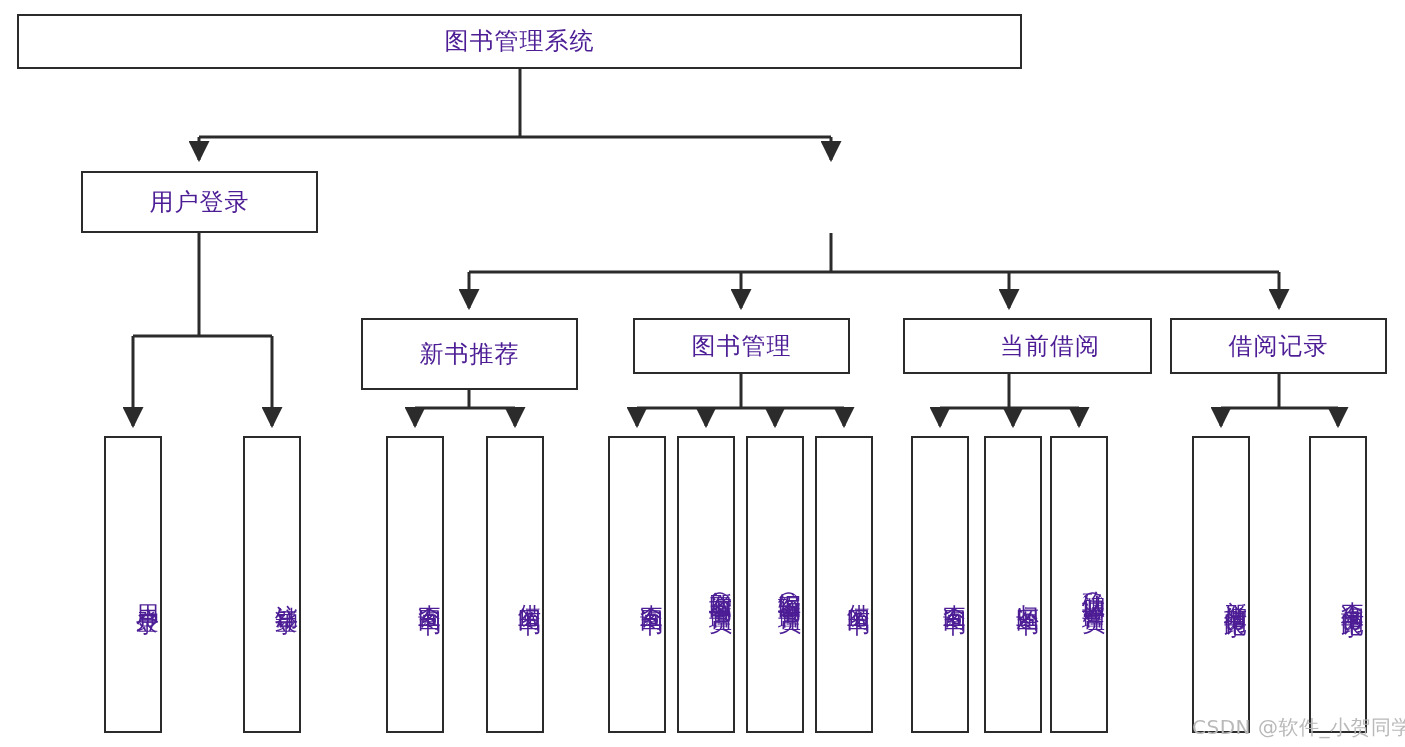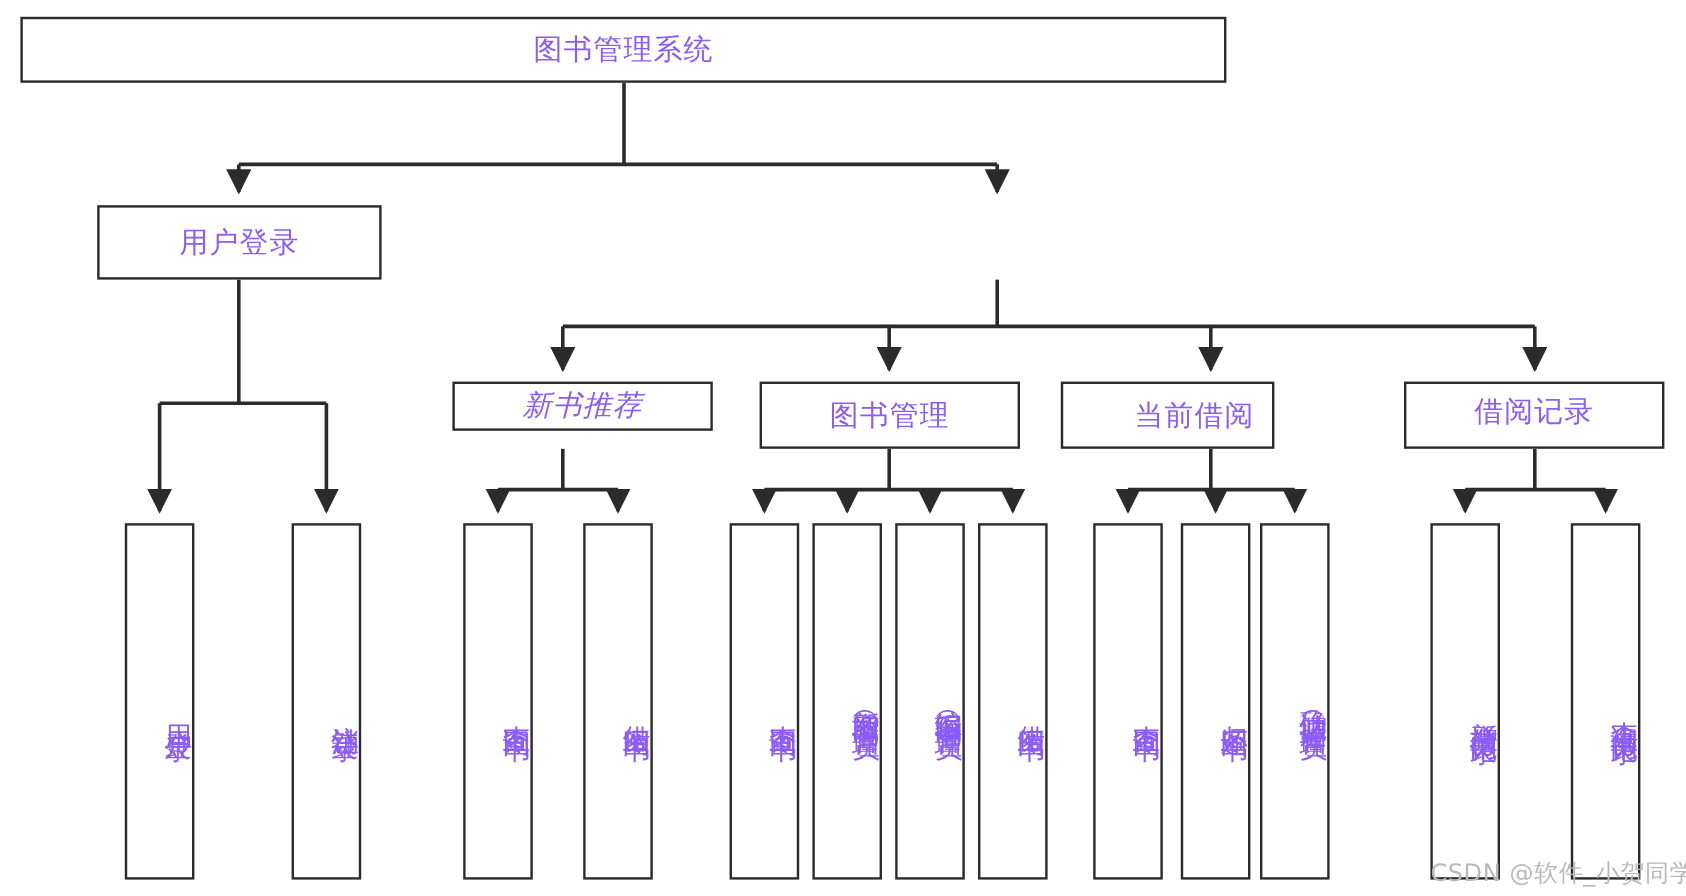--- a/index.html
+++ b/index.html
@@ -22,21 +22,21 @@
     left: 0;
     top: 0;
     width: 1405px;
     height: 747px;
   }
   .node {
     position: absolute;
     box-sizing: border-box;
     border: 2px solid #2b2b2b;
     background: #ffffff;
-    color: #8b5cf6;
+    color: #4c1d95;
     display: flex;
     align-items: center;
     justify-content: center;
     z-index: 2;
   }
   .node-h {
     font-size: 24px;
     line-height: 1.2;
     letter-spacing: 1px;
     white-space: nowrap;
@@ -123,30 +123,30 @@
   </svg>
 
   <div class="node node-h" style="left:17px; top:14px; width:1005px; height:55px;">
     <span>图书管理系统</span>
   </div>
 
   <div class="node node-h" style="left:81px; top:171px; width:237px; height:62px;">
     <span>用户登录</span>
   </div>
 
-  <div class="node node-h" style="left:377px; top:318px; width:217px; height:41px;font-style:italic;">
+  <div class="node node-h" style="left:361px; top:318px; width:217px; height:72px;">
     <span>新书推荐</span>
   </div>
   <div class="node node-h" style="left:633px; top:318px; width:217px; height:56px;">
     <span>图书管理</span>
   </div>
-  <div class="node node-h" style="left:884px; top:318px; width:178px; height:56px;padding-left:45px;">
+  <div class="node node-h" style="left:903px; top:318px; width:249px; height:56px;padding-left:45px;">
     <span>当前借阅</span>
   </div>
-  <div class="node node-h" style="left:1170px; top:318px; width:217px; height:56px;font-family:Liberation Mono, monospace;">
+  <div class="node node-h" style="left:1170px; top:318px; width:217px; height:56px;">
     <span>借阅记录</span>
   </div>
 
   <div class="node node-v" style="left:104px; top:436px; width:58px; height:297px;">
     <span class="vtext">用户登录</span>
   </div>
   <div class="node node-v" style="left:243px; top:436px; width:58px; height:297px;">
     <span class="vtext">注销登录</span>
   </div>
   <div class="node node-v" style="left:386px; top:436px; width:58px; height:297px;">

